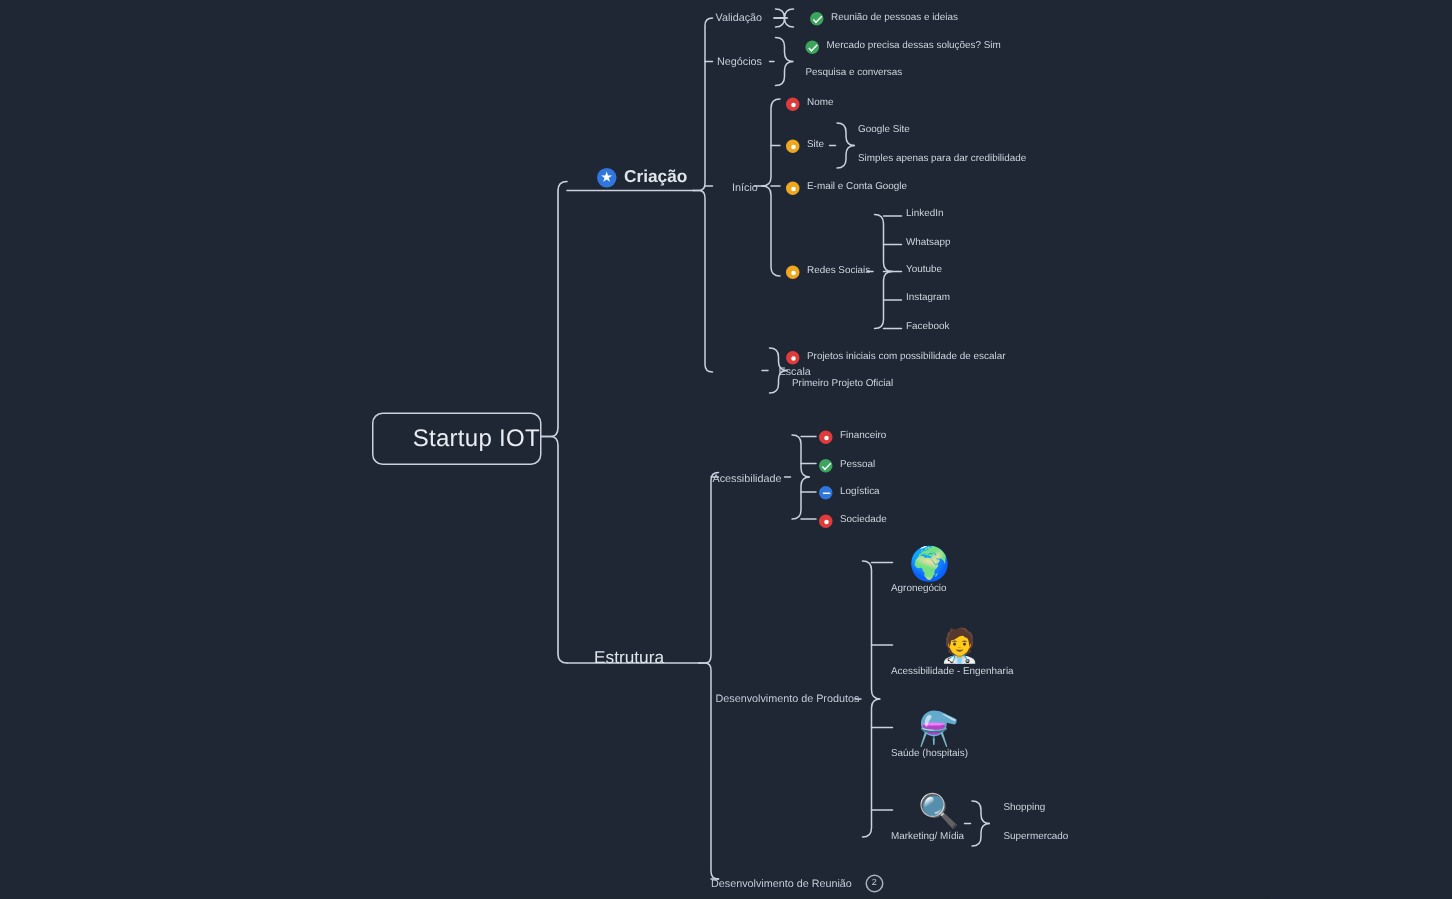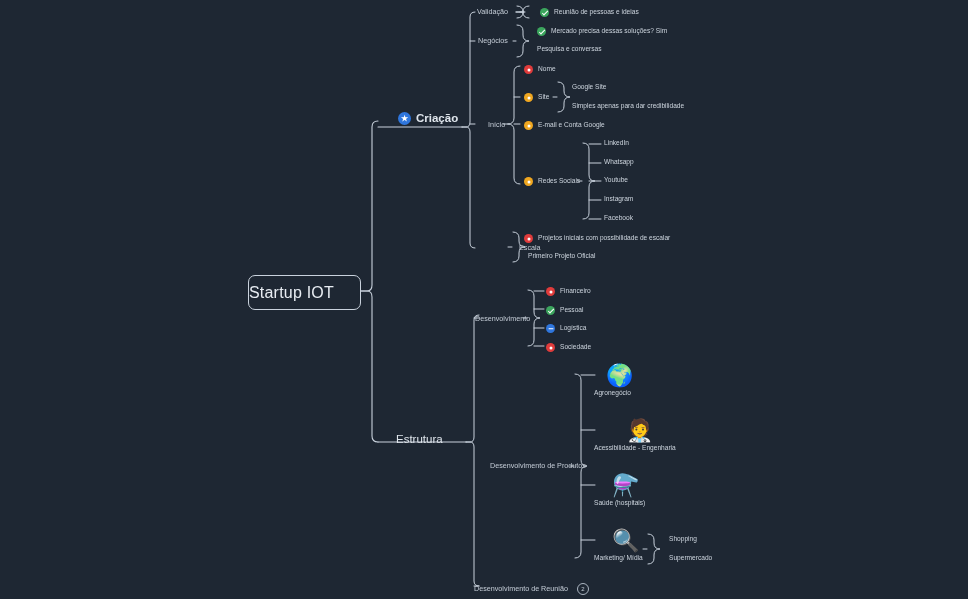--- a/index.html
+++ b/index.html
@@ -33,21 +33,21 @@
     position: absolute;
     left: 248px;
     top: 275px;
     width: 111px;
     height: 33px;
     border: 1.5px solid #c9d2dd;
     border-radius: 7px;
     background: #1e2733;
     display: flex;
     align-items: center;
-    justify-content: flex-start;
+    justify-content: flex-end;
     font-size: 16px;
     color: #e8edf3;
     letter-spacing: .2px;
   }
   .lbl-main {
     font-size: 11.5px;
     color: #dfe5ec;
   }
   .lbl-sub {
     font-size: 7.2px;
@@ -287,40 +287,40 @@
 </div>
 <div class="node lbl-leaf" style="left:528px; top:253px;">
   <span>Primeiro Projeto Oficial</span>
 </div>
 
 <div class="node lbl-main" style="left:396px; top:434px;">
   <span>Estrutura</span>
 </div>
 
 <div class="node lbl-sub" style="left:475px; top:315px;">
-  <span>Desenvolvimento</span>
+  <span>Acessibilidade</span>
 </div>
 <div class="node lbl-leaf" style="left:546px; top:287px;">
   <span class="badge red"></span>
   <span>Financeiro</span>
 </div>
 <div class="node lbl-leaf" style="left:546px; top:306px;">
   <span class="badge green"></span>
   <span>Pessoal</span>
 </div>
 <div class="node lbl-leaf" style="left:546px; top:324px;">
   <span class="badge blue"></span>
   <span>Logística</span>
 </div>
 <div class="node lbl-leaf" style="left:546px; top:343px;">
   <span class="badge red"></span>
   <span>Sociedade</span>
 </div>
 
-<div class="node lbl-sub" style="left:490px; top:462px;justify-content:flex-end;">
+<div class="node lbl-sub" style="left:477px; top:462px;justify-content:flex-end;">
   <span>Desenvolvimento de Produtos</span>
 </div>
 
 <div class="node lbl-pic" style="left:594px; top:365px;">
   <span class="emoji" style="margin-left:12px;">🌍</span>
   <span>Agronegócio</span>
 </div>
 
 <div class="node lbl-pic" style="left:594px; top:420px;">
   <span class="emoji" style="margin-left:32px;">🧑‍⚕️</span>

